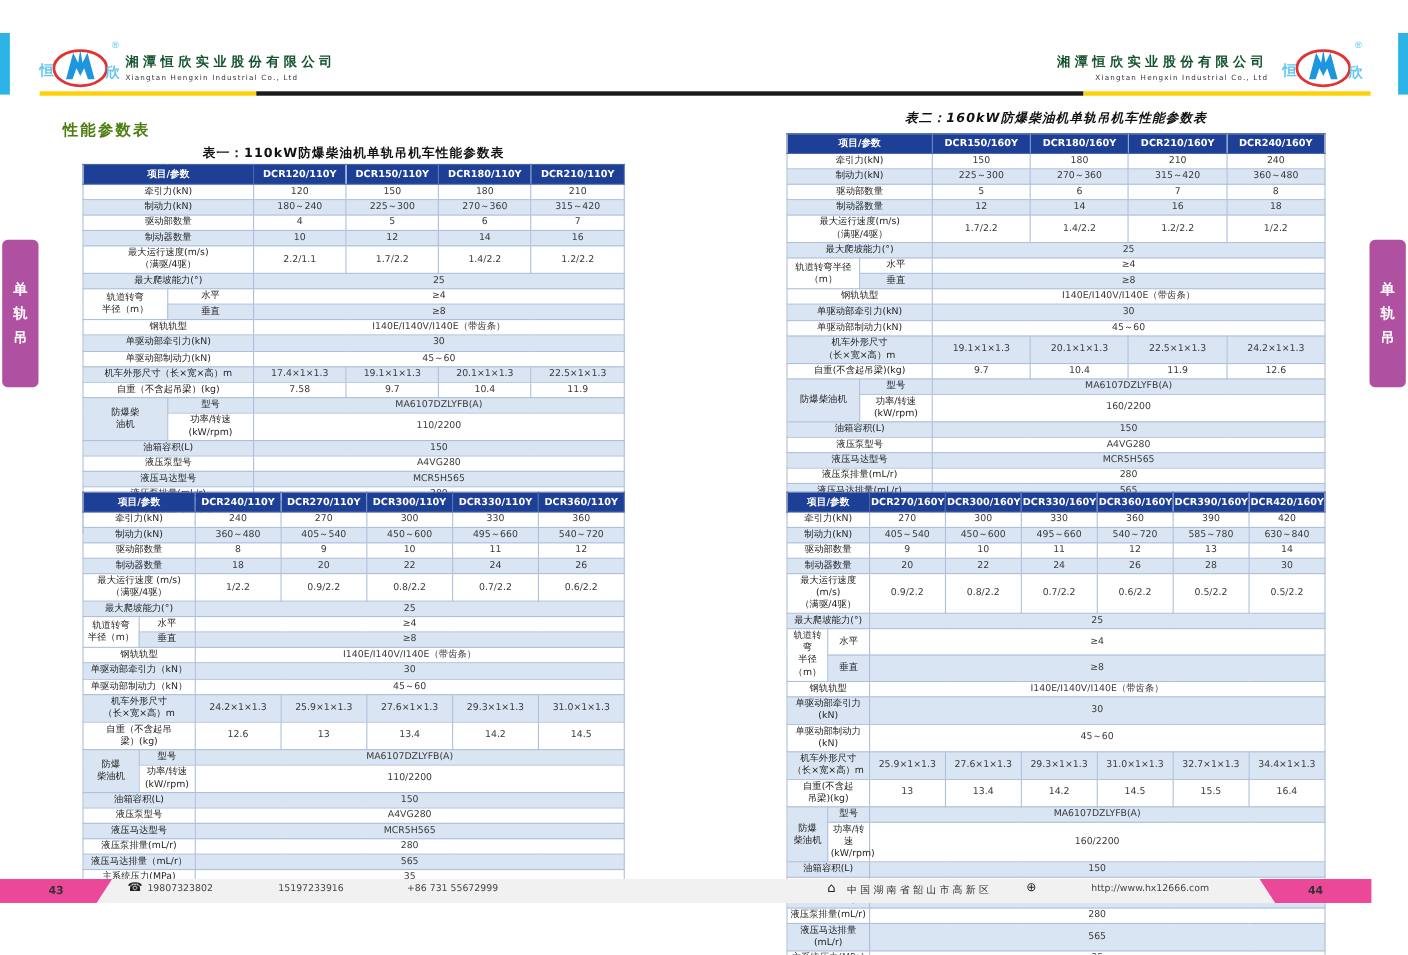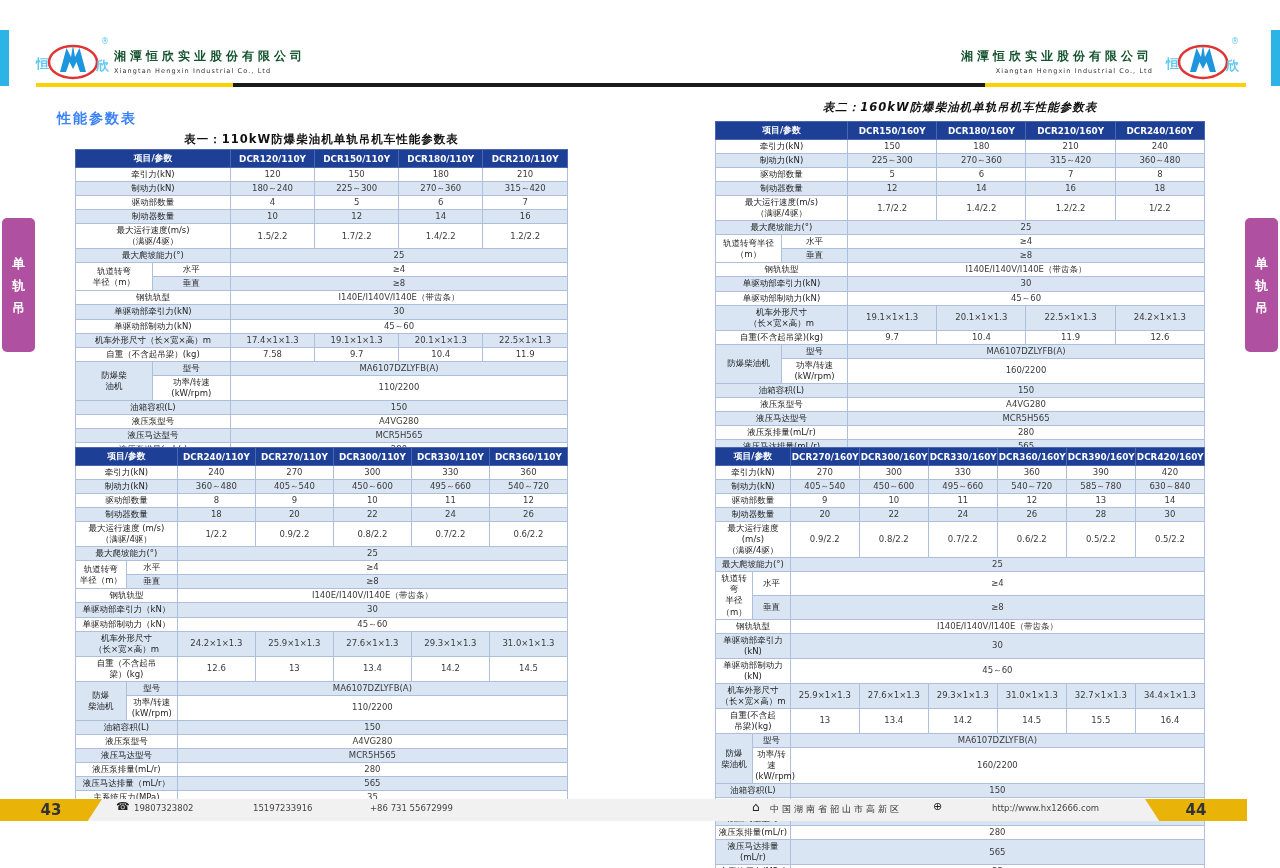--- a/index.html
+++ b/index.html
@@ -11,21 +11,21 @@
   .abs{position:absolute;}
 
   
   .edge-strip{position:absolute;top:30px;width:9px;height:56px;background:#2db4e6;}
   .company-cn{font-size:12px;font-weight:bold;color:#14532d;letter-spacing:4px;white-space:nowrap;}
   .company-en{font-size:6.5px;color:#333;letter-spacing:1.1px;white-space:nowrap;margin-top:2px;}
   .hdr-line{position:absolute;top:83px;height:4px;}
   .logo{position:absolute;width:86px;height:50px;}
 
   
-  .section-heading{font-size:14px;font-weight:bold;color:#3b82f6;letter-spacing:2px;}
+  .section-heading{font-size:14px;font-weight:bold;color:#4d7c0f;letter-spacing:2px;}
   .table-title{font-size:11.5px;font-weight:bold;color:#111;letter-spacing:1px;text-align:center;}
 
   
   .side-tab{
     position:absolute;top:218px;width:33px;height:134px;background:#b050a0;border-radius:5px;
     color:#fff;font-size:13px;font-weight:bold;
     display:flex;flex-direction:column;align-items:center;justify-content:center;gap:9px;
   }
   .side-tab span{display:block;line-height:1;}
 
@@ -39,23 +39,23 @@
   .spec td{
     border:1px solid #aebfdc;padding:1px 2px;text-align:center;vertical-align:middle;
     white-space:pre-line;line-height:1.3;background:#fff;color:#3a3a3a;
   }
   .spec tr.alt td{background:#d9e5f3;}
   .spec td.lbl{color:#1d1d1d;}
 
   
   .footer-bar{position:absolute;top:799px;left:0;width:1247px;height:22px;background:#f1f1f1;}
   .pagenum{
-    position:absolute;top:799px;height:22px;width:102px;background:#eab308;
+    position:absolute;top:799px;height:22px;width:102px;background:#ec4899;
     display:flex;align-items:center;justify-content:center;
-    font-size:15px;font-weight:bold;color:#333;
+    font-size:10px;font-weight:bold;color:#333;
   }
   .pagenum.left{left:0;clip-path:polygon(0 0,100% 0,86% 100%,0 100%);}
   .pagenum.right{left:1145px;clip-path:polygon(0 0,100% 0,100% 100%,14% 100%);text-align:right;}
   .ftxt{position:absolute;top:803px;font-size:8.5px;color:#444;white-space:nowrap;}
   .ficon{position:absolute;top:801px;font-size:11px;color:#222;line-height:1;}
   .faddr{letter-spacing:3px;color:#333;font-size:9px;}
 </style>
 </head>
 <body>
 
@@ -149,21 +149,21 @@
         <tr class="alt">
           <td colspan="2" class="lbl">制动器数量</td>
           <td>10</td>
           <td>12</td>
           <td>14</td>
           <td>16</td>
         </tr>
         <tr>
           <td colspan="2" class="lbl">最大运行速度(m/s)
 （满驱/4驱）</td>
-          <td>1.5/2.2</td>
+          <td>2.2/1.1</td>
           <td>1.7/2.2</td>
           <td>1.4/2.2</td>
           <td>1.2/2.2</td>
         </tr>
         <tr class="alt">
           <td colspan="2" class="lbl">最大爬坡能力(°)</td>
           <td colspan="4">25</td>
         </tr>
         <tr>
           <td rowspan="2" class="lbl">轨道转弯

